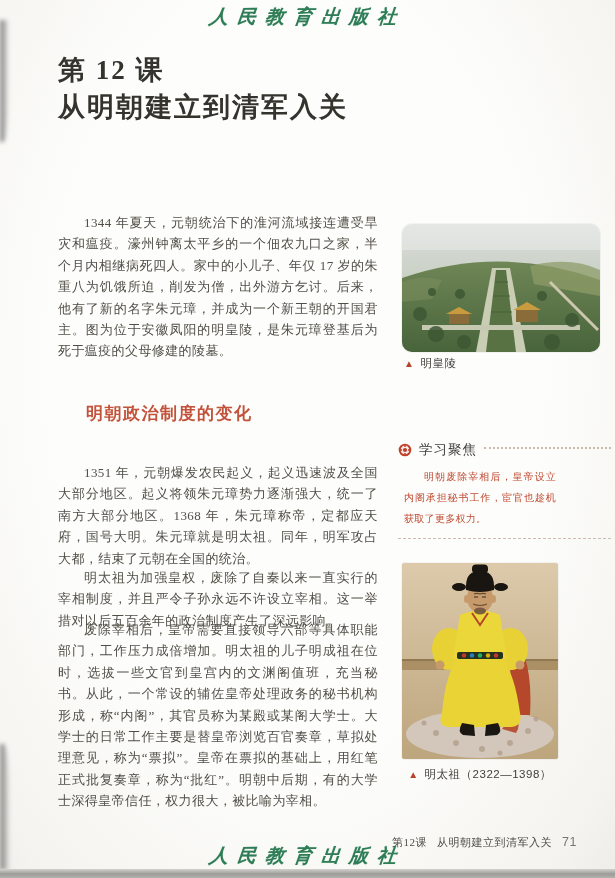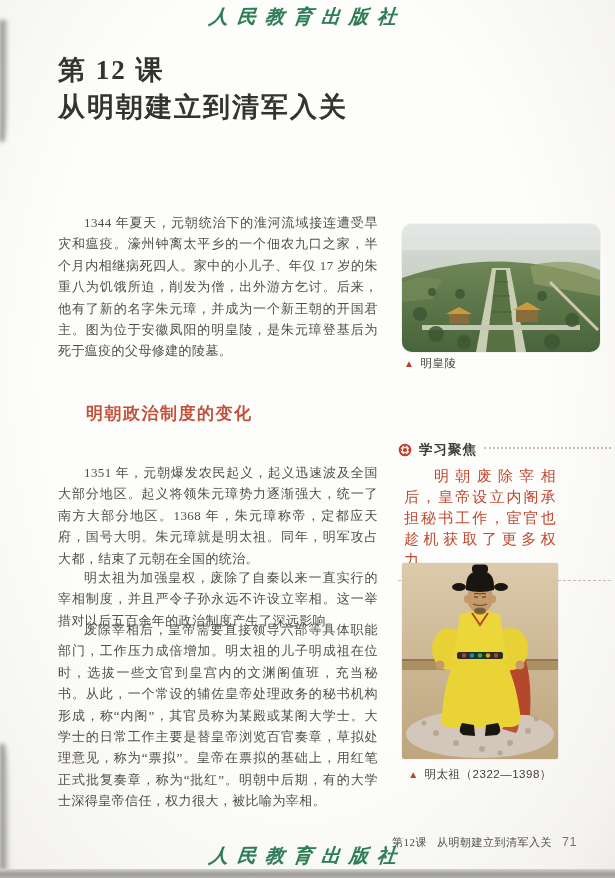--- a/index.html
+++ b/index.html
@@ -56,24 +56,24 @@
     font-family:"Liberation Sans","DejaVu Sans",sans-serif;
     font-size:11.5px; color:#403e39; letter-spacing:.5px; }
   .caption .tri { color:#b5432e; font-size:10px; line-height:1; }
   .caption.tomb-cap { left:404px; top:356px; }
   .caption.portrait-cap { left:402px; top:767px; width:156px; justify-content:center; }
 
   .focus-box { position:absolute; left:398px; top:441px; width:213px;
     padding-bottom:9px; border-bottom:1px dashed #cdbbb0; }
   .focus-head { display:flex; align-items:center; }
   .focus-title { font-family:"Liberation Sans","DejaVu Sans",sans-serif;
-    font-size:13.5px; font-weight:700; color:#3f3d38; letter-spacing:1px; margin-left:7px; }
+    font-size:13.5px; font-weight:400; color:#3f3d38; letter-spacing:1px; margin-left:7px; }
   .focus-leader { flex:1; border-bottom:2px dotted #ccb9ad; margin-left:7px;
     transform:translateY(-2px); }
-  .focus-text { margin:7px 0 0 6px; width:152px; font-size:15px; line-height:21px;
+  .focus-text { margin:7px 0 0 6px; width:152px; font-size:10px; line-height:21px;
     color:#c04a33; text-indent:2em; letter-spacing:.3px; text-align:justify;
     font-family:"Liberation Serif","DejaVu Serif",serif; }
 
   .page-footer { position:absolute; top:835px; right:38px;
     font-size:11px; color:#4e4c48; letter-spacing:.5px; white-space:nowrap; }
   .page-footer .sep { display:inline-block; width:10px; }
   .page-footer .pageno { font-size:12.5px; color:#77756f; margin-left:10px;
     font-family:"Liberation Sans","DejaVu Sans",sans-serif; }
 </style>
 </head>

